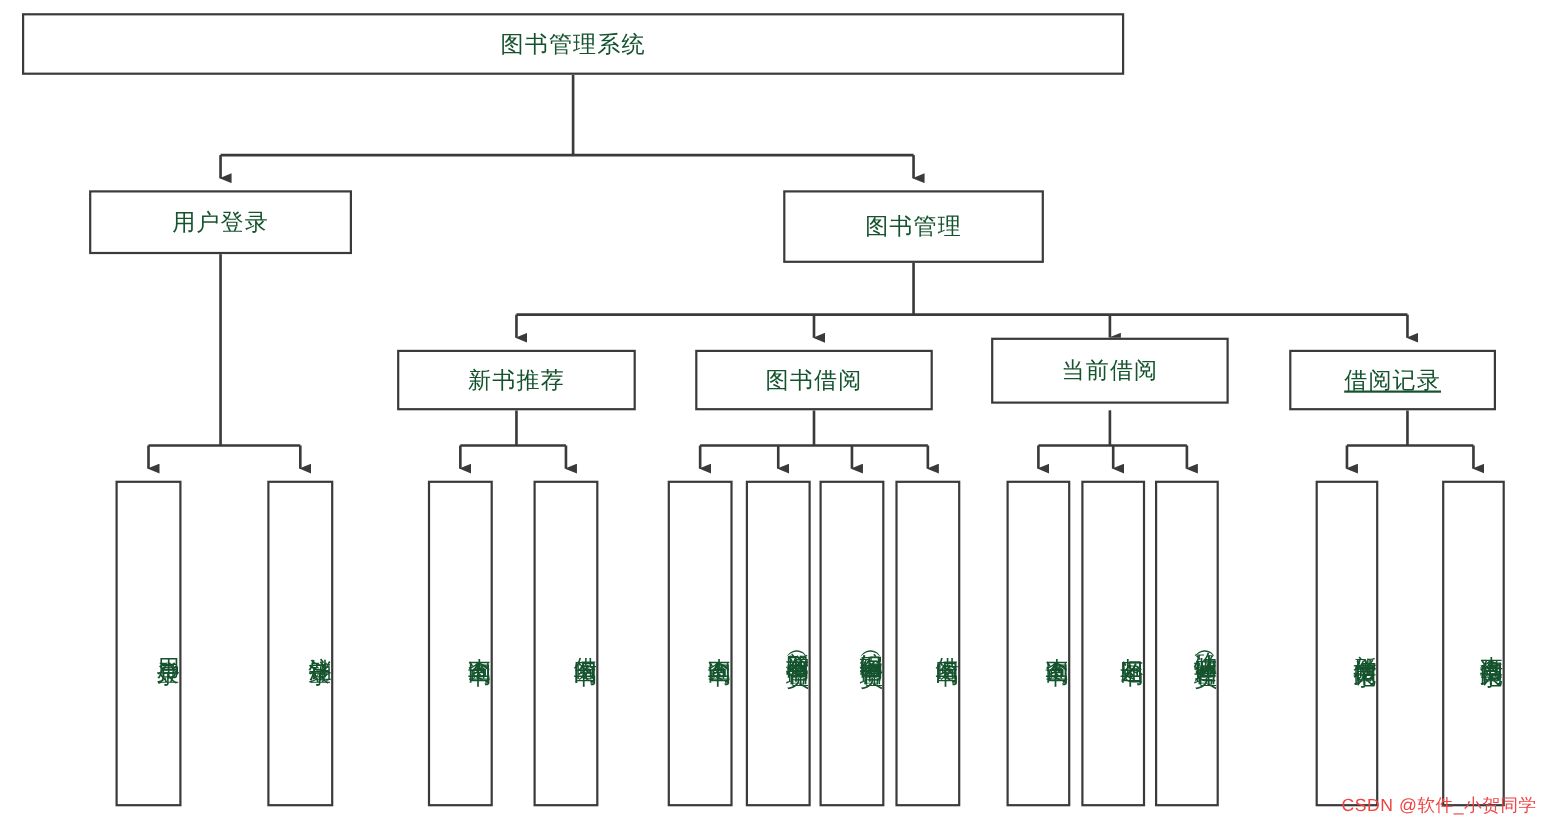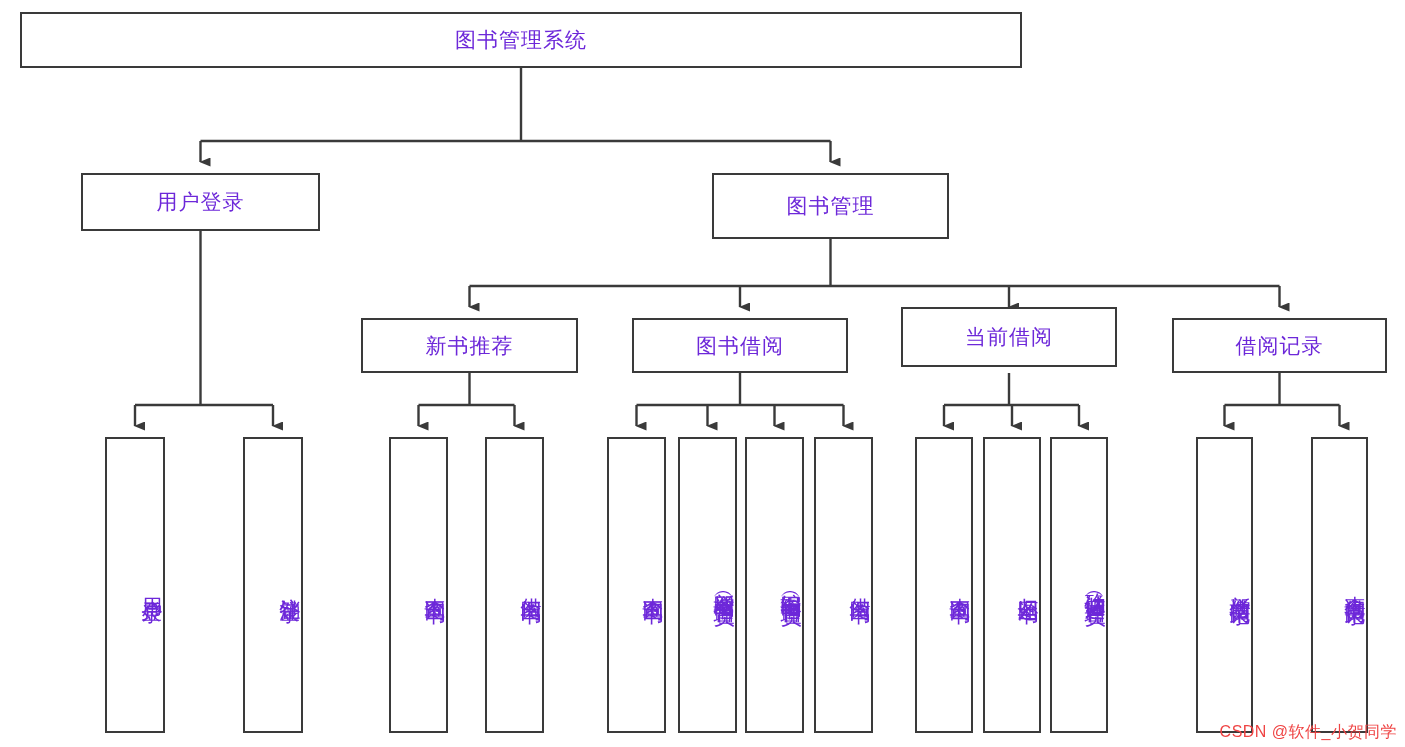--- a/index.html
+++ b/index.html
@@ -26,21 +26,21 @@
     height: 747px;
   }
   .node {
     position: absolute;
     box-sizing: border-box;
     border: 2px solid #3a3a3a;
     background: #ffffff;
     display: flex;
     align-items: center;
     justify-content: center;
-    color: #6d28d9;
+    color: #14532d;
     z-index: 2;
   }
   .node.horizontal {
     font-size: 21px;
     letter-spacing: 1px;
   }
   .node.vertical {
     writing-mode: vertical-rl;
     text-orientation: upright;
     font-size: 21px;
@@ -129,21 +129,21 @@
       </div>
       <div class="node horizontal" style="left: 361px; top: 318px; width: 217px; height: 55px; font-family: Liberation Serif, serif;">
         <span class="label">新书推荐</span>
       </div>
       <div class="node horizontal" style="left: 632px; top: 318px; width: 216px; height: 55px;">
         <span class="label">图书借阅</span>
       </div>
       <div class="node horizontal" style="left: 901px; top: 307px; width: 216px; height: 60px;">
         <span class="label">当前借阅</span>
       </div>
-      <div class="node horizontal" style="left: 1172px; top: 318px; width: 215px; height: 55px;">
+      <div class="node horizontal" style="left: 1172px; top: 318px; width: 188px; height: 55px; text-decoration: underline;">
         <span class="label">借阅记录</span>
       </div>
       <div class="node vertical" style="left: 105px; top: 437px; width: 60px; height: 296px;">
         <span class="label">用户登录</span>
       </div>
       <div class="node vertical" style="left: 243px; top: 437px; width: 60px; height: 296px;">
         <span class="label">注销登录</span>
       </div>
       <div class="node vertical" style="left: 389px; top: 437px; width: 59px; height: 296px;">
         <span class="label">查询图书</span>

